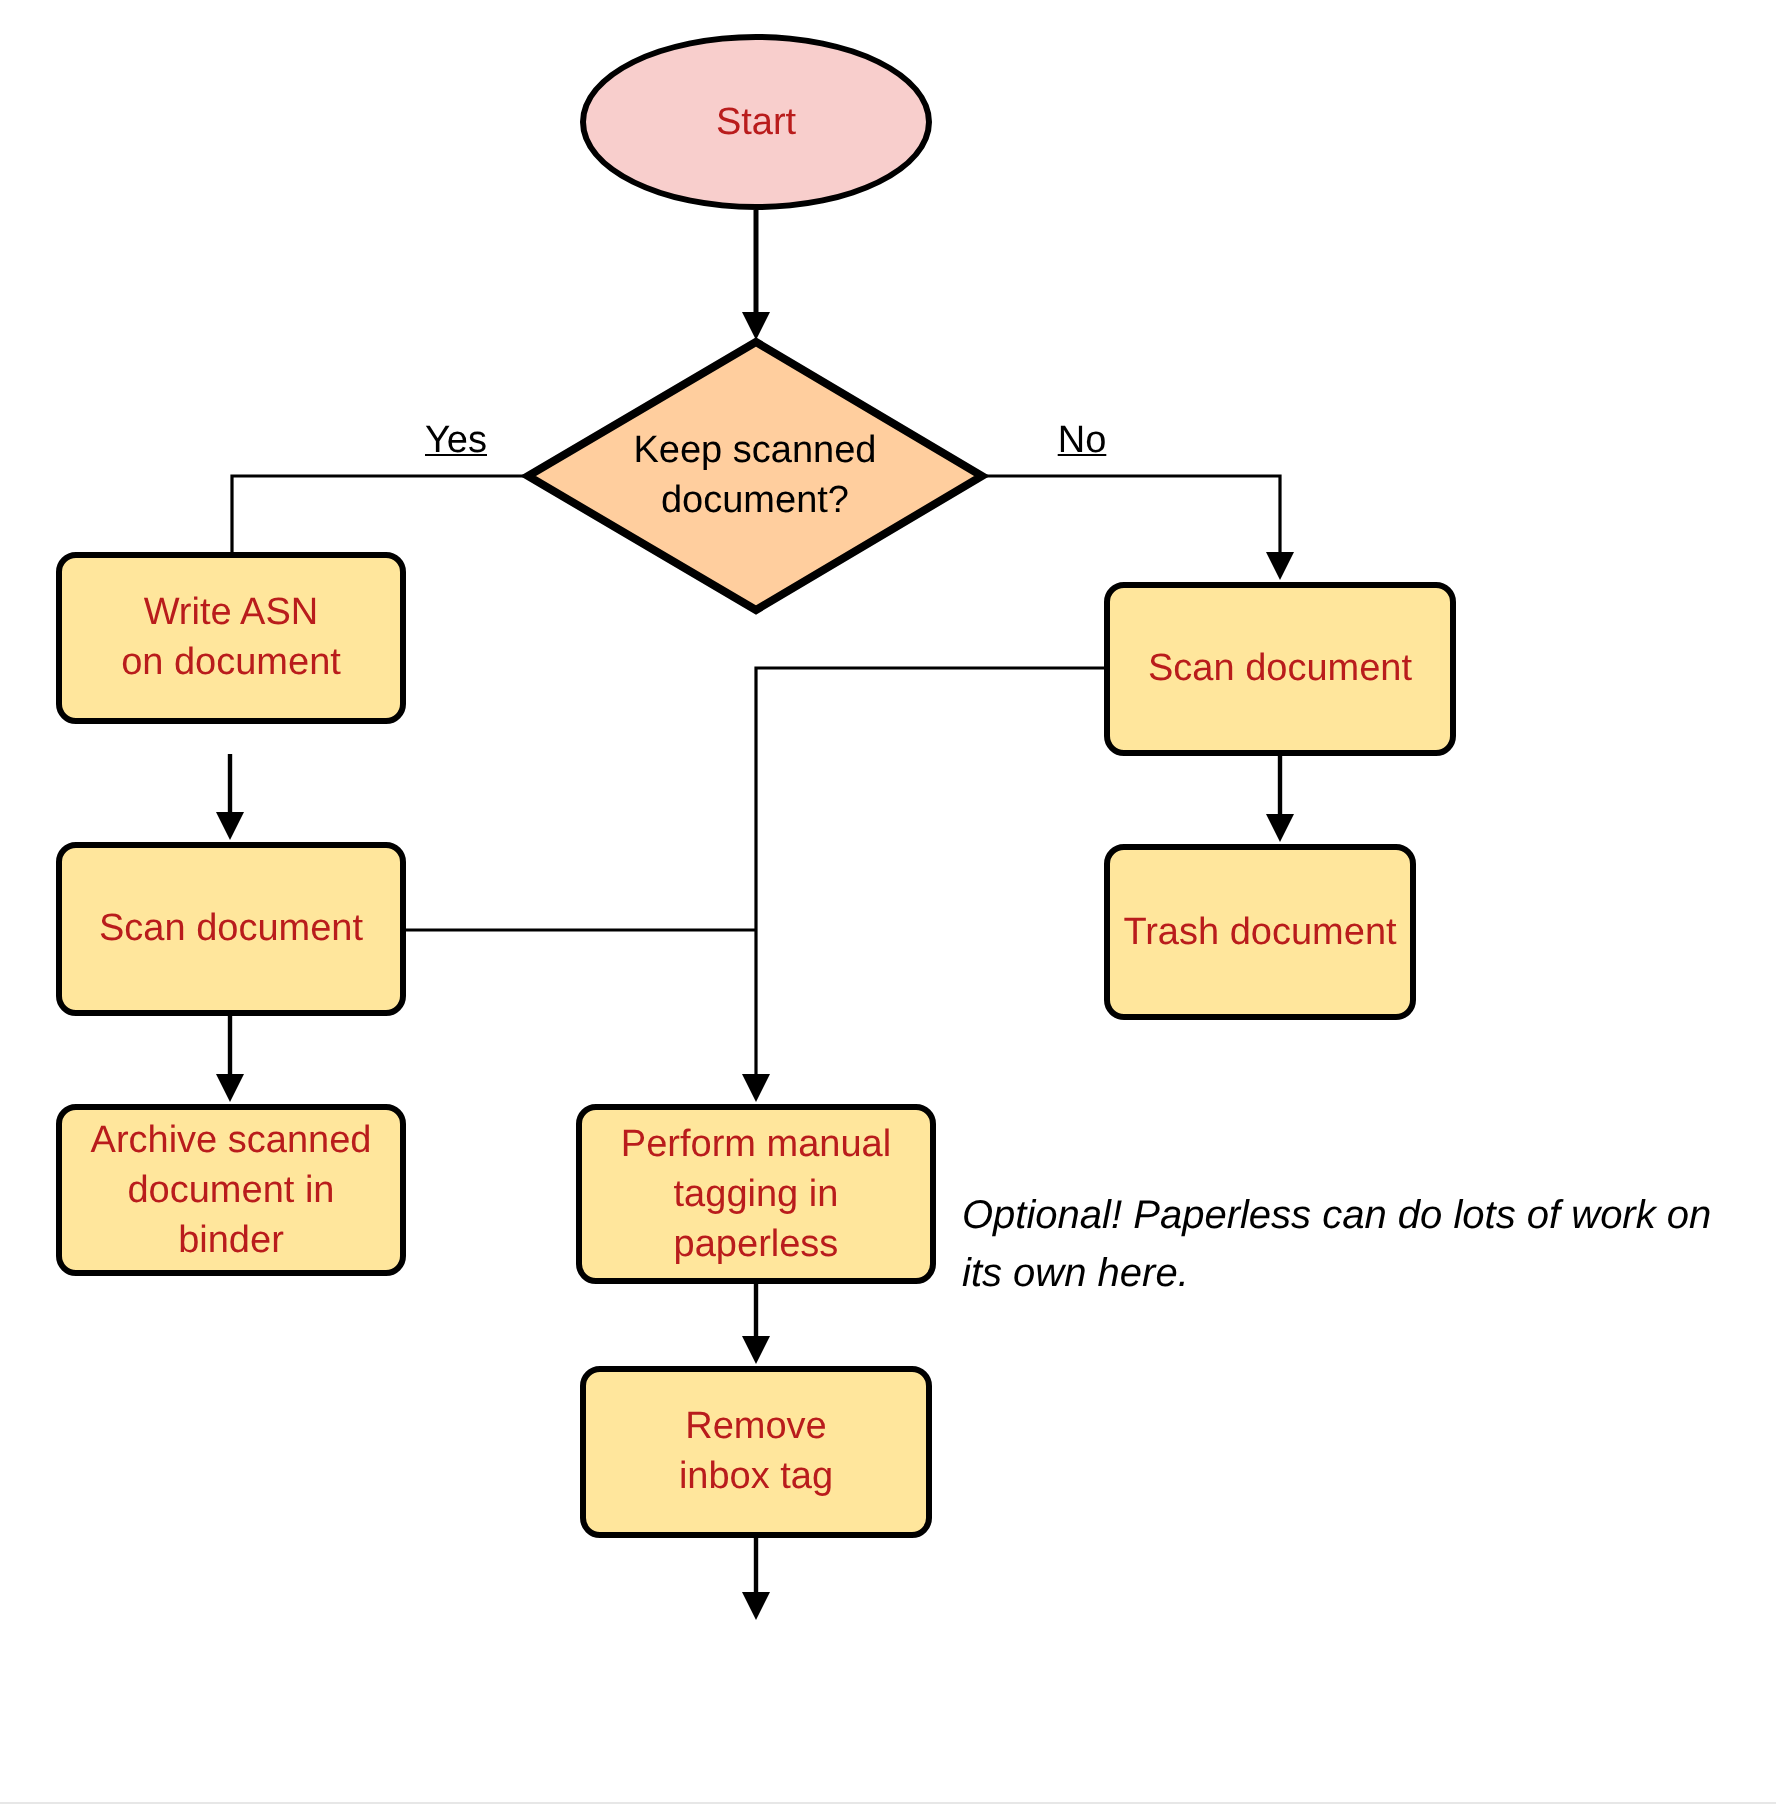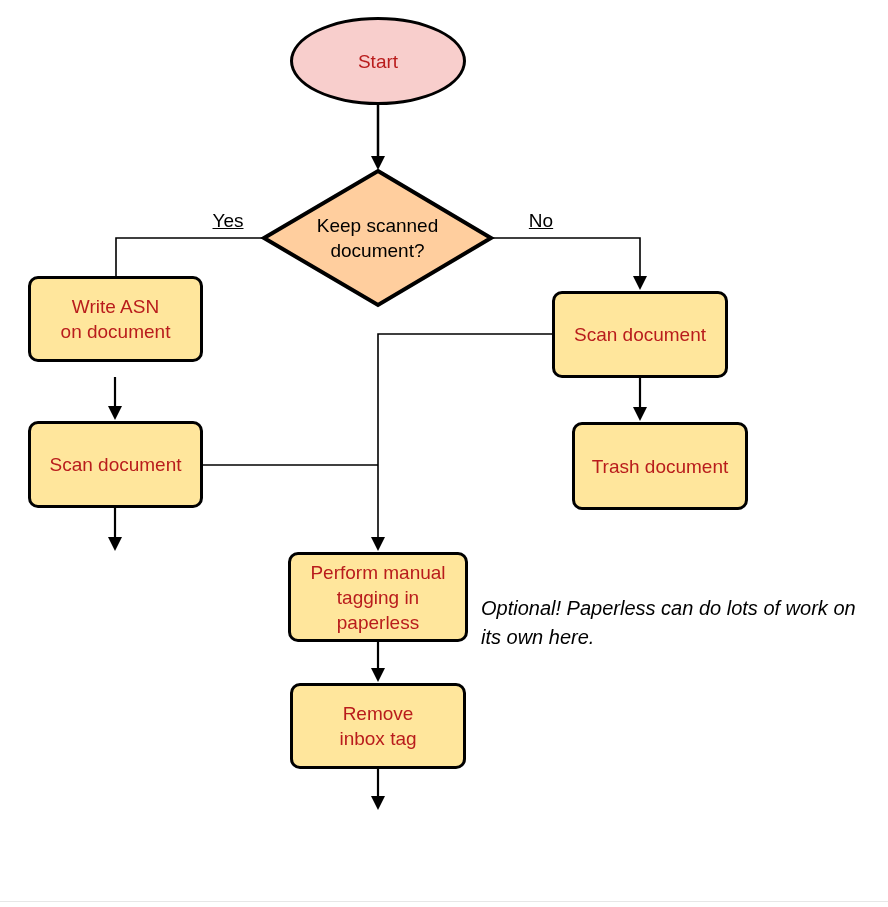--- a/index.html
+++ b/index.html
@@ -75,21 +75,21 @@
     height: 1px;
     background: #e7e7e7;
   }
   
   #node-start        { left: 290px; top: 17px;  width: 176px; height: 88px; }
   #node-end          { left: 288px; top: 812px; width: 182px; height: 88px; }
   #node-write-asn    { left: 28px;  top: 276px; width: 175px; height: 86px; }
   #node-scan-left    { left: 28px;  top: 421px; width: 175px; height: 87px; }
   #node-archive      { left: 28px;  top: 552px; width: 175px; height: 86px; }
   #node-scan-right   { left: 552px; top: 291px; width: 176px; height: 87px; }
-  #node-trash        { left: 552px; top: 422px; width: 176px; height: 88px; margin-left: 20px; }
+  #node-trash        { left: 552px; top: 422px; width: 156px; height: 88px; }
   #node-tagging      { left: 288px; top: 552px; width: 180px; height: 90px; }
   #node-remove-inbox { left: 290px; top: 683px; width: 176px; height: 86px; }
   #decision-text     { left: 264px; top: 171px; width: 227px; height: 134px; }
   #label-yes { left: 228px; top: 221px; }
   #label-no  { left: 521px; top: 221px; margin-left: 20px; }
 </style>
 </head>
 <body>
 
 <div id="canvas">
@@ -135,20 +135,23 @@
 
   <div id="label-yes" class="edge-label">Yes</div>
 
   <div id="label-no" class="edge-label">No</div>
 
   <div id="node-write-asn" class="node process">Write ASN
 on document</div>
 
   <div id="node-scan-left" class="node process">Scan document</div>
 
+  <div id="node-archive" class="node process">Archive scanned
+document in
+binder</div>
 
   <div id="node-scan-right" class="node process">Scan document</div>
 
   <div id="node-trash" class="node process">Trash document</div>
 
   <div id="node-tagging" class="node process">Perform manual
 tagging in
 paperless</div>
 
   <div id="node-remove-inbox" class="node process">Remove

